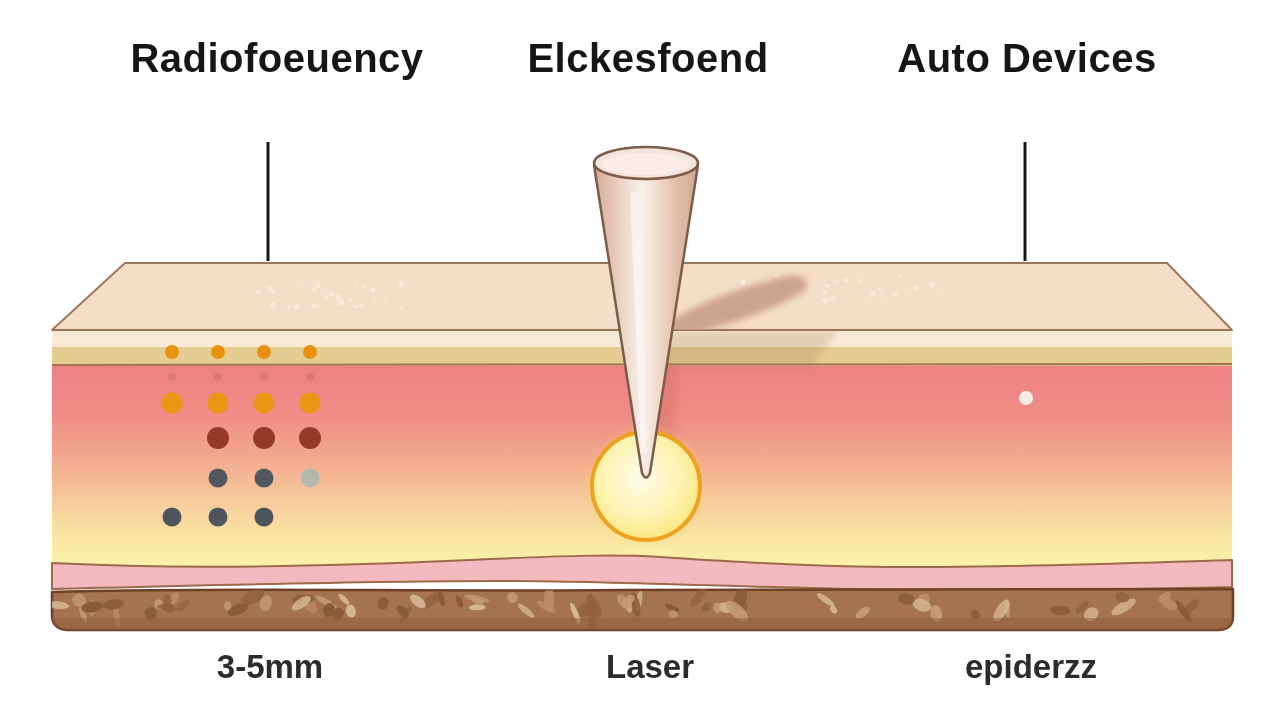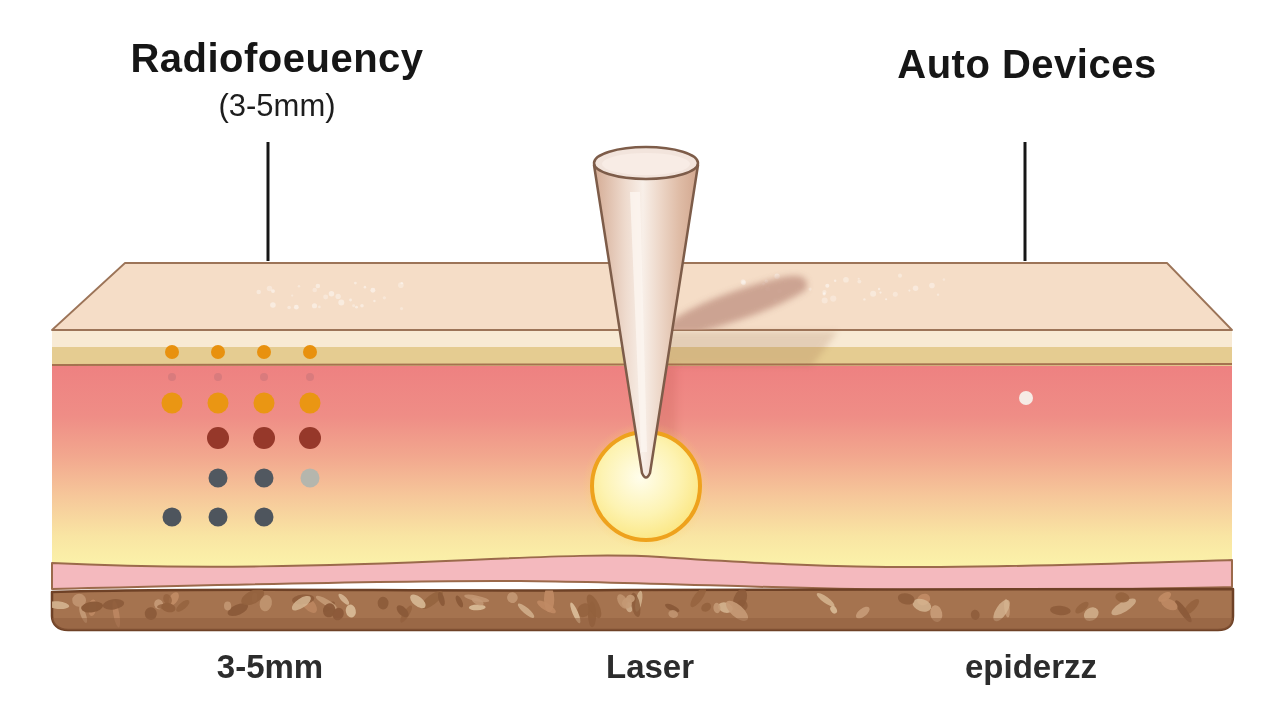--- a/index.html
+++ b/index.html
@@ -13,39 +13,39 @@
     background:radial-gradient(130% 130% at 50% 45%, #ffffff 60%, #f4f1ef 100%);
   }
   .svg-layer{position:absolute;left:0;top:0;}
   .col-heading{
     position:absolute;top:36px;width:400px;text-align:center;color:#161616;
   }
   .col-heading .title{font-size:40px;font-weight:700;letter-spacing:.5px;line-height:1.1;}
   .col-heading .subtitle{font-size:31px;font-weight:400;margin-top:8px;color:#1d1d1d;}
   .col1{left:77px;}
   .col2{left:448px;}
-  .col3{left:827px;margin-top:6px;}
+  .col3{left:827px;}
   .bottom-label{
     position:absolute;top:648px;width:400px;text-align:center;
     font-size:33px;color:#2c2c2c;font-weight:700;
   }
   .bl1{left:70px;}
   .bl2{left:450px;}
   .bl3{left:831px;}
 </style>
 </head>
 <body>
 
 <div class="stage">
 
   <div class="col-heading col1">
     <div class="title">Radiofoeuency</div>
-    <div class="subtitle">(3-5mm)</div>
   </div>
   <div class="col-heading col2">
+    <div class="title">Elckesfoend</div>
   </div>
   <div class="col-heading col3">
     <div class="title">Auto Devices</div>
   </div>
 
   <svg class="svg-layer" width="1280" height="720" viewBox="0 0 1280 720">
     <defs>
       <linearGradient id="dermisGrad" x1="0" y1="366" x2="0" y2="566" gradientUnits="userSpaceOnUse">
         <stop offset="0" stop-color="#ee8181"></stop>
         <stop offset="0.25" stop-color="#ef8d86"></stop>

